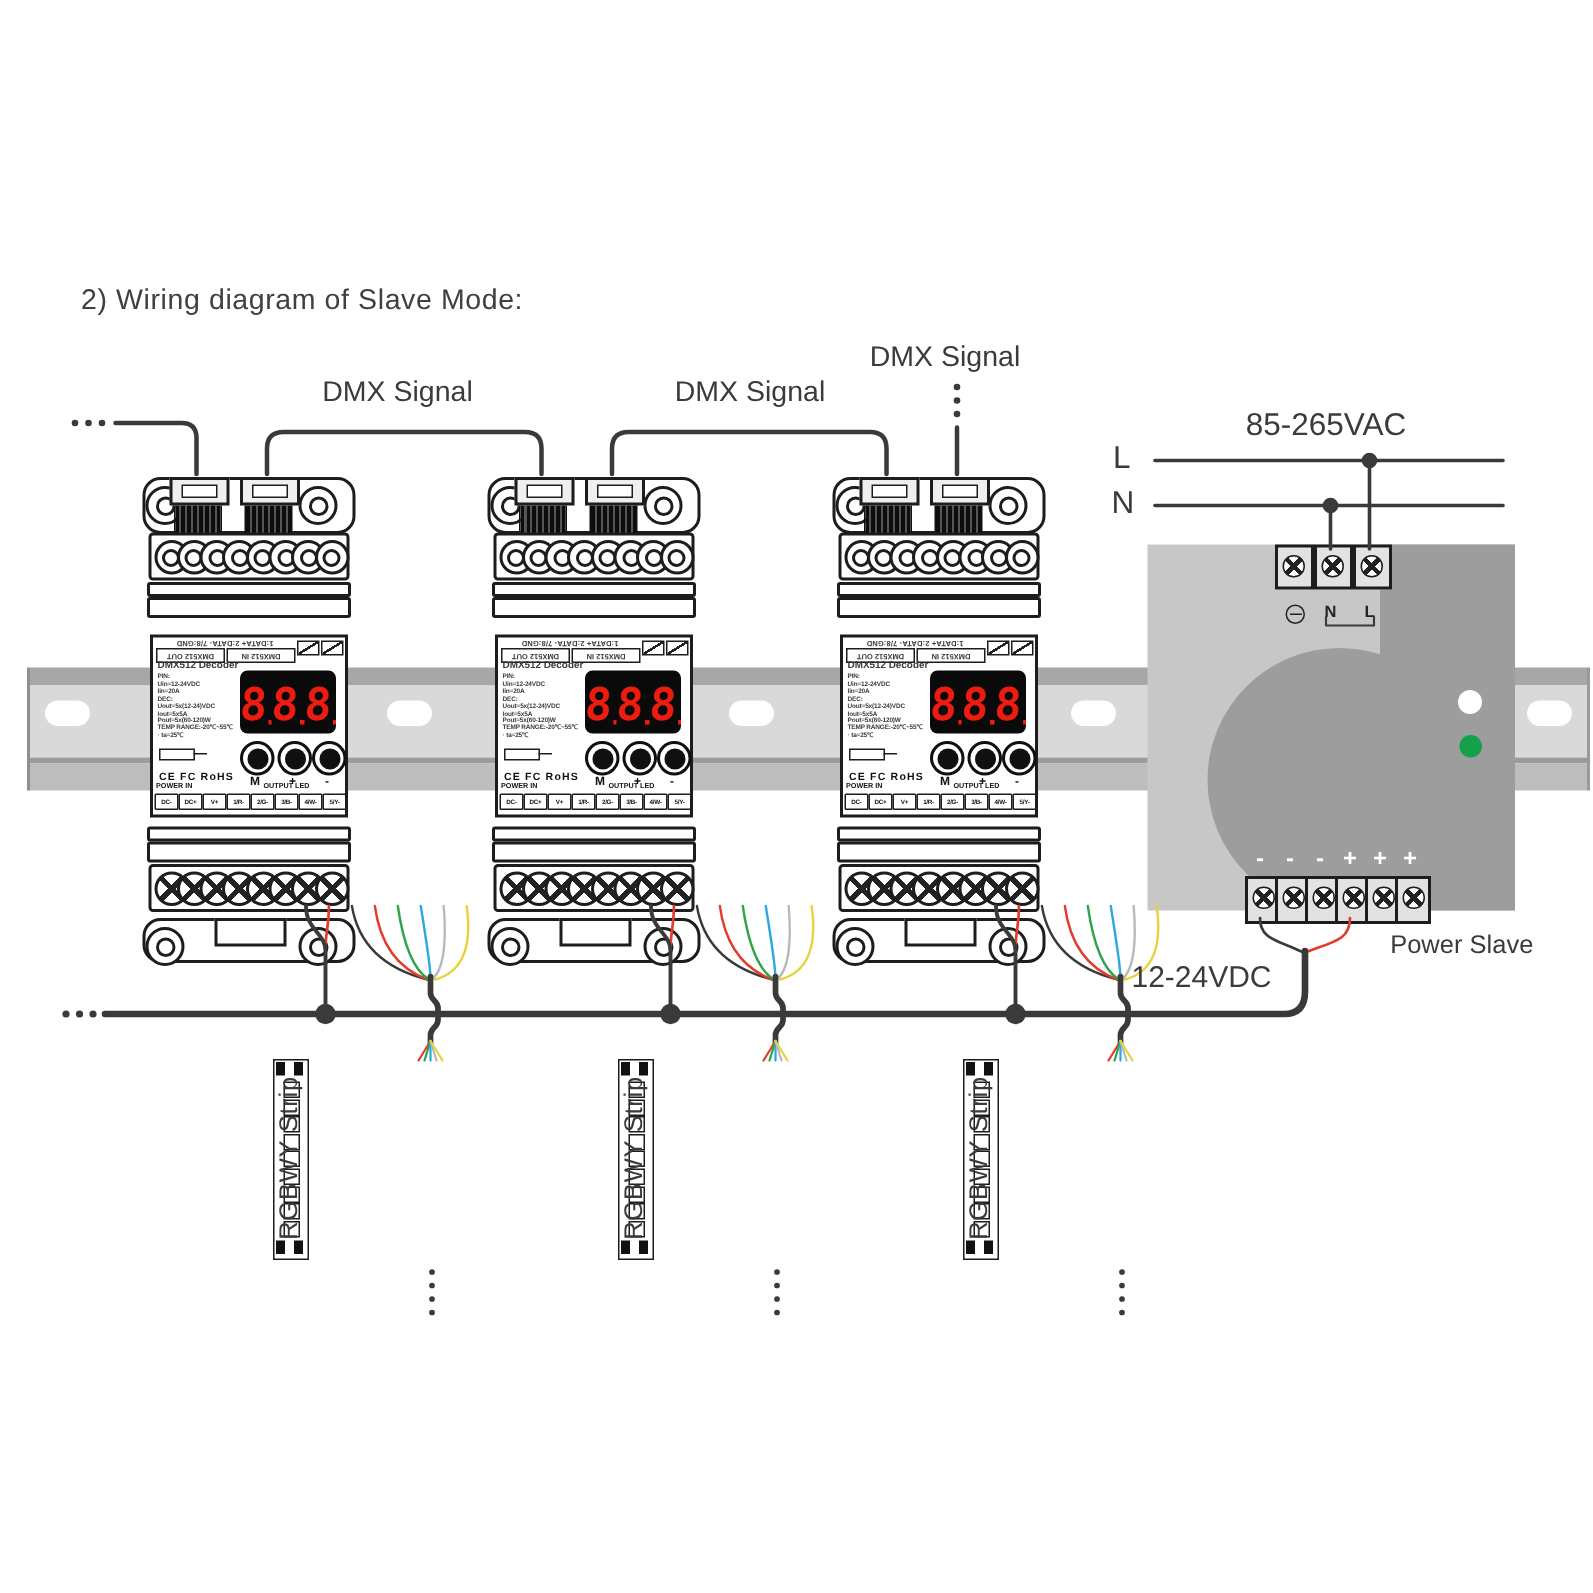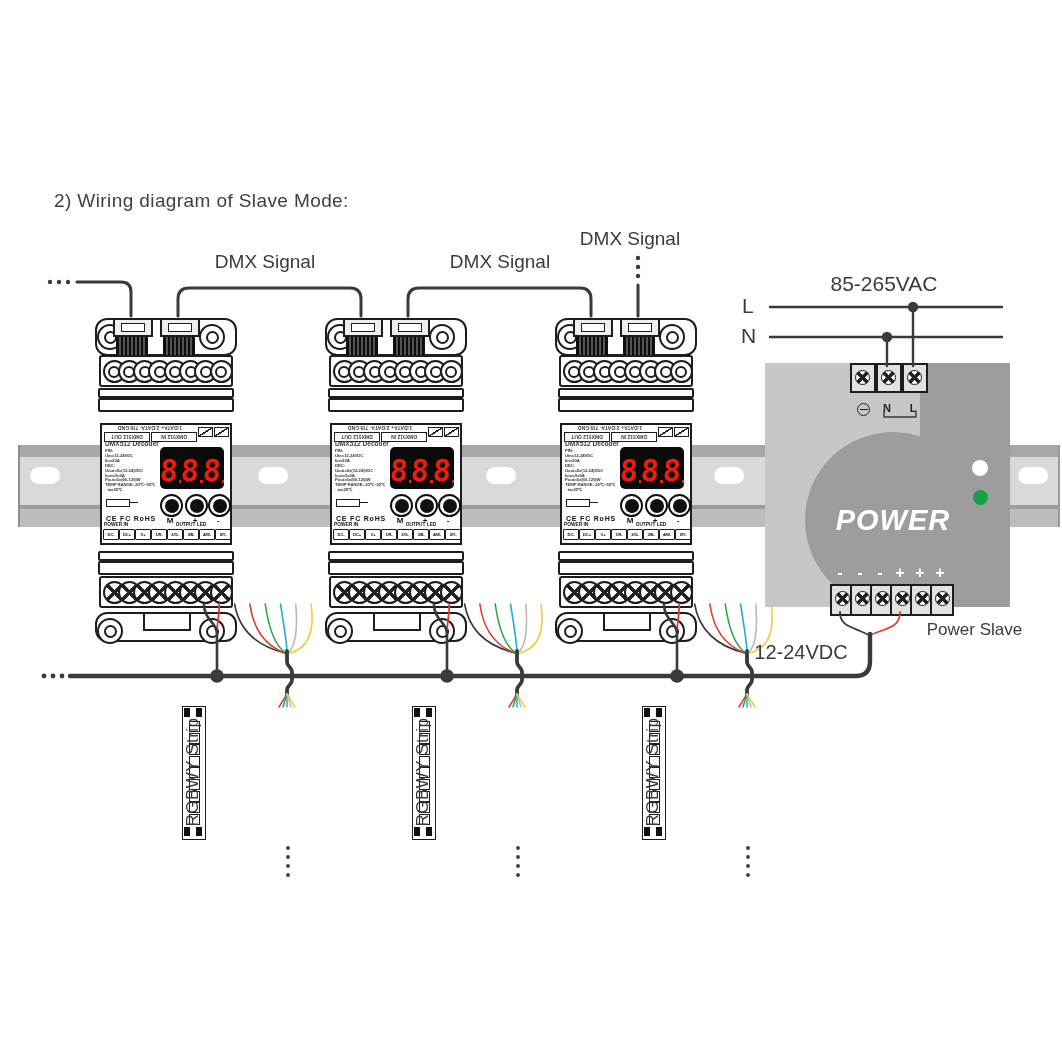--- a/index.html
+++ b/index.html
@@ -120,21 +120,20 @@
       <div class="abs rail-pill" style="left: 998px;"></div>
     </div>
 
   <div class="abs lbl lbl-dmx" style="left:200px;top:251px">DMX Signal</div>
   <div class="abs lbl lbl-dmx" style="left:435px;top:251px">DMX Signal</div>
   <div class="abs lbl lbl-dmx" style="left:565px;top:228px">DMX Signal</div>
 
   <div id="psu" class="abs">
     <div id="psu-circle" class="abs"></div>
     <div id="psu-right" class="abs"></div>
-    <div id="psu-power" class="abs">POWER</div>
     <div id="psu-led-w" class="abs"></div>
     <div id="psu-led-g" class="abs" style="background: rgb(21, 160, 74);"></div>
     <div class="abs psu-gnd"></div>
     <div class="abs psu-toplbl" style="left:115px">N</div>
     <div class="abs psu-toplbl" style="left:141px">L</div>
   <div class="abs psu-screw" style="left: 85px;"></div>
       <div class="abs psu-screw" style="left: 111px;"></div>
       <div class="abs psu-screw" style="left: 137px;"></div>
       <div class="abs psu-screw bot" style="left: 65px;"></div>
       <div class="abs psu-sign" style="left: 65px;">-</div>

